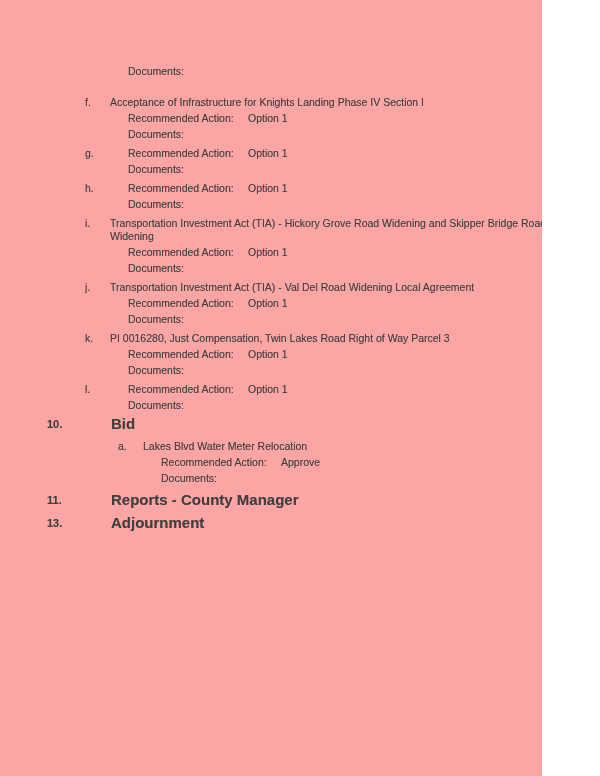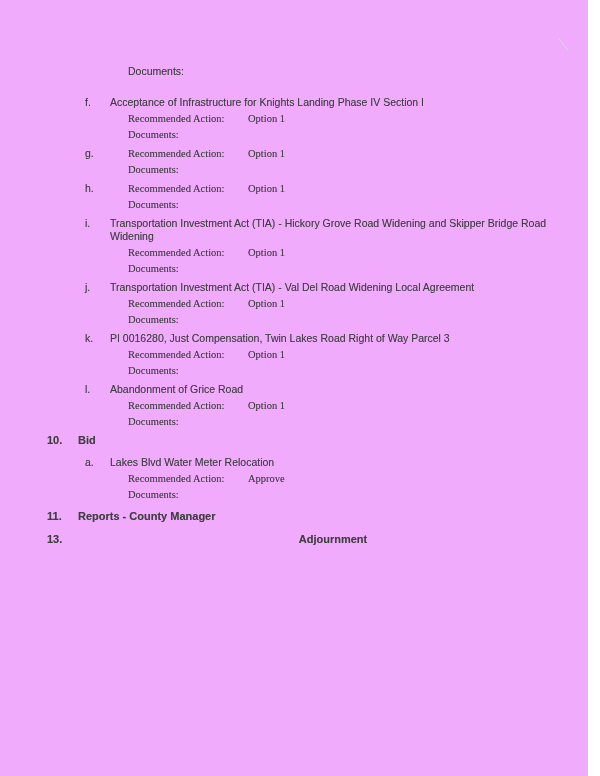--- a/index.html
+++ b/index.html
@@ -1,21 +1,21 @@
 <!DOCTYPE html>
 <html><head>
 <meta charset="utf-8">
 <style>
   html, body { margin: 0; padding: 0; background: #ffffff; }
 
   .page {
     position: relative;
-    width: 588px;
+    width: 542px;
     height: 776px;
-    background: #f0abfc;
+    background: #fca5a5;
     font-family: "Liberation Sans", sans-serif;
     font-size: 10.5px;
     color: #3f3f3f;
     box-sizing: border-box;
     padding-top: 65px;
     overflow: hidden;
     text-shadow: 0 0 0.4px rgba(70,70,70,0.45);
   }
 
   .orphan-docs {
@@ -36,44 +36,43 @@
   .title {
     margin-left: 110px;
     width: 450px;
     line-height: 13px;
   }
 
   .sub {
     margin-left: 128px;
     margin-top: 3px;
     line-height: 13px;
-    font-family: Liberation Serif, serif;
   }
 
   .rec-label { display: inline-block; width: 120px; }
 
-  .section { position: relative; }
+  .section { position: relative; padding-left: 33px; }
   .sec-num {
     position: absolute;
     left: 47px;
     top: 0;
     font-weight: bold;
     font-size: 11px;
     line-height: 14px;
   }
   .sec-title {
     margin-left: 78px;
     font-weight: bold;
-    font-size: 11px;
+    font-size: 15px;
     line-height: 14px;
   }
   .sec-10 { margin-top: 5px; }
   .sec-11 { margin-top: 8px; }
   .sec-12 { margin-top: 9px; }
-  .sec-13 { margin-top: 9px; text-align: center; }
+  .sec-13 { margin-top: 9px; }
 
   .bid-item { margin-top: 9px; }
 
   .scan-artifact {
     position: absolute;
     left: 556px;
     top: 44px;
     width: 15px;
     height: 0;
     border-top: 1.5px solid #d6d6d6;
@@ -136,21 +135,20 @@
     <span class="letter">k.</span>
     <div class="title">PI 0016280, Just Compensation, Twin Lakes Road Right of Way Parcel 3</div>
     <div class="sub">
       <span class="rec-label">Recommended Action:</span><span>Option 1</span>
     </div>
     <div class="sub">Documents:</div>
   </div>
 
   <div class="item">
     <span class="letter">l.</span>
-    <div class="title">Abandonment of Grice Road</div>
     <div class="sub">
       <span class="rec-label">Recommended Action:</span><span>Option 1</span>
     </div>
     <div class="sub">Documents:</div>
   </div>
 
   <div class="section sec-10">
     <span class="sec-num">10.</span>
     <div class="sec-title">Bid</div>
     <div class="item bid-item">

